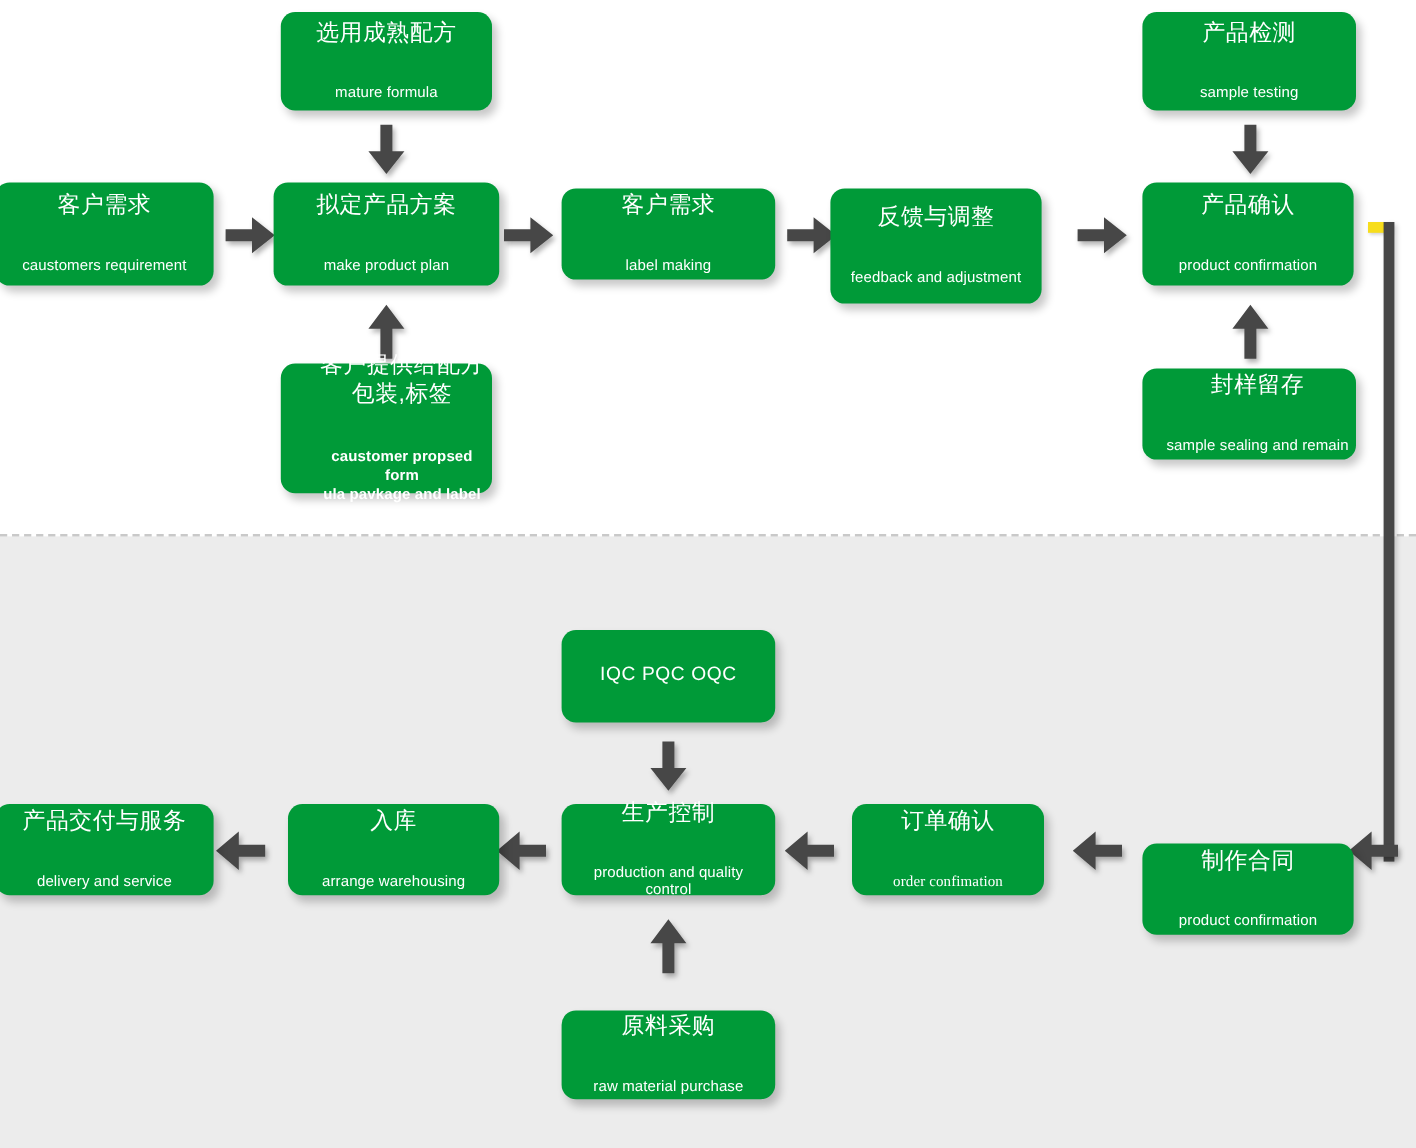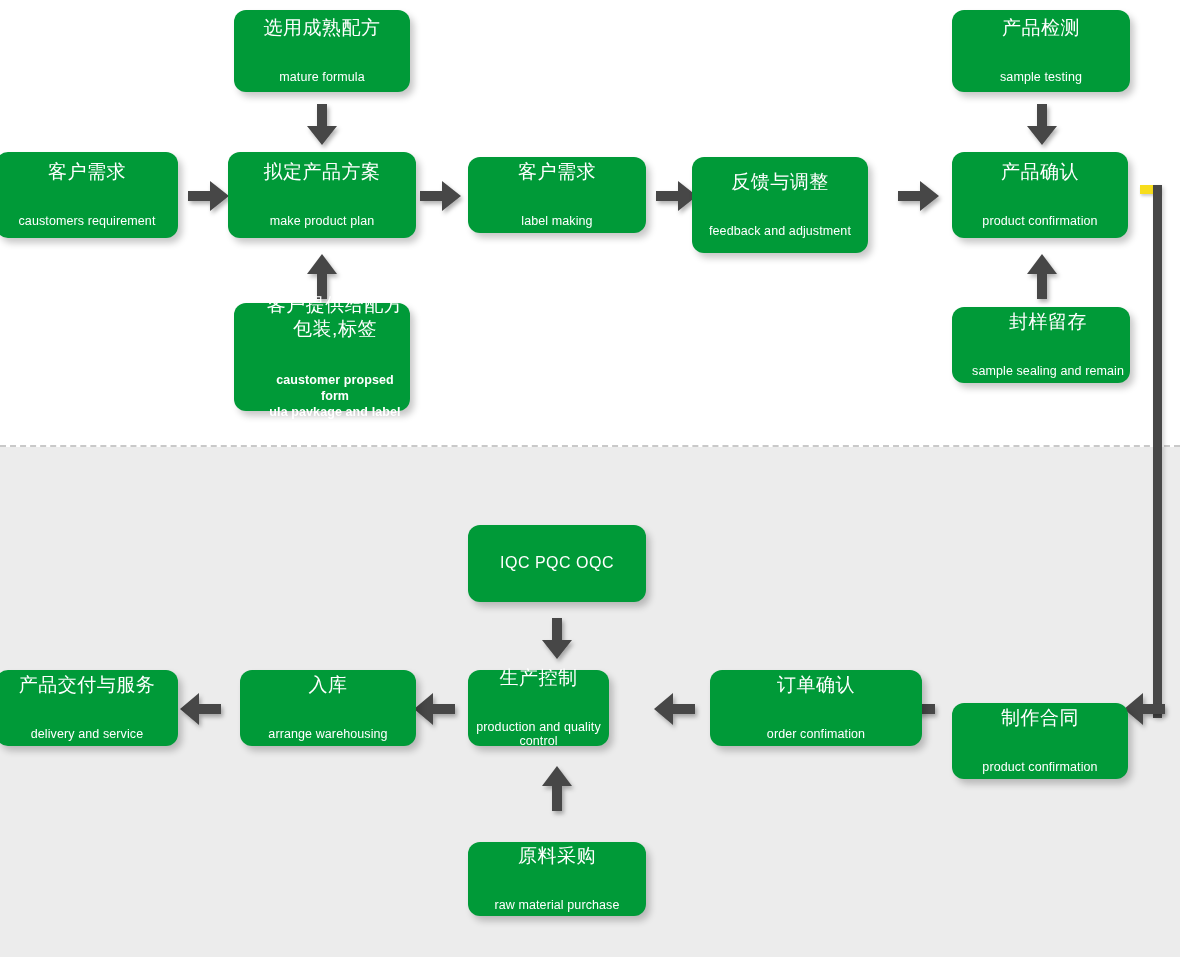--- a/index.html
+++ b/index.html
@@ -238,32 +238,32 @@
     <span class="cn">制作合同</span>
     <span class="en">product confirmation</span>
   </div>
 
   <div class="arrow" style="left:894px; top:692px;">
     <svg width="42" height="34" viewBox="0 0 42 34">
       <polygon points="41,12 19,12 19,1 0,17 19,33 19,22 41,22" fill="#474747" filter="url(#sh4)"></polygon>
     </svg>
   </div>
 
-  <div class="node" style="left:710px; top:670px; width:212px; height:76px;">
+  <div class="node" style="left:710px; top:670px; width:160px; height:76px;font-family:Liberation Serif, serif;">
     <span class="cn">订单确认</span>
     <span class="en">order confimation</span>
   </div>
 
   <div class="arrow" style="left:654px; top:692px;">
     <svg width="42" height="34" viewBox="0 0 42 34">
       <polygon points="41,12 19,12 19,1 0,17 19,33 19,22 41,22" fill="#474747" filter="url(#sh4)"></polygon>
     </svg>
   </div>
 
-  <div class="node" style="left:468px; top:670px; width:141px; height:76px;">
+  <div class="node" style="left:468px; top:670px; width:178px; height:76px;">
     <span class="cn">生产控制</span>
     <span class="en">production and quality control</span>
   </div>
 
   <div class="arrow" style="left:414px; top:692px;">
     <svg width="42" height="34" viewBox="0 0 42 34">
       <polygon points="41,12 19,12 19,1 0,17 19,33 19,22 41,22" fill="#474747" filter="url(#sh4)"></polygon>
     </svg>
   </div>
 

